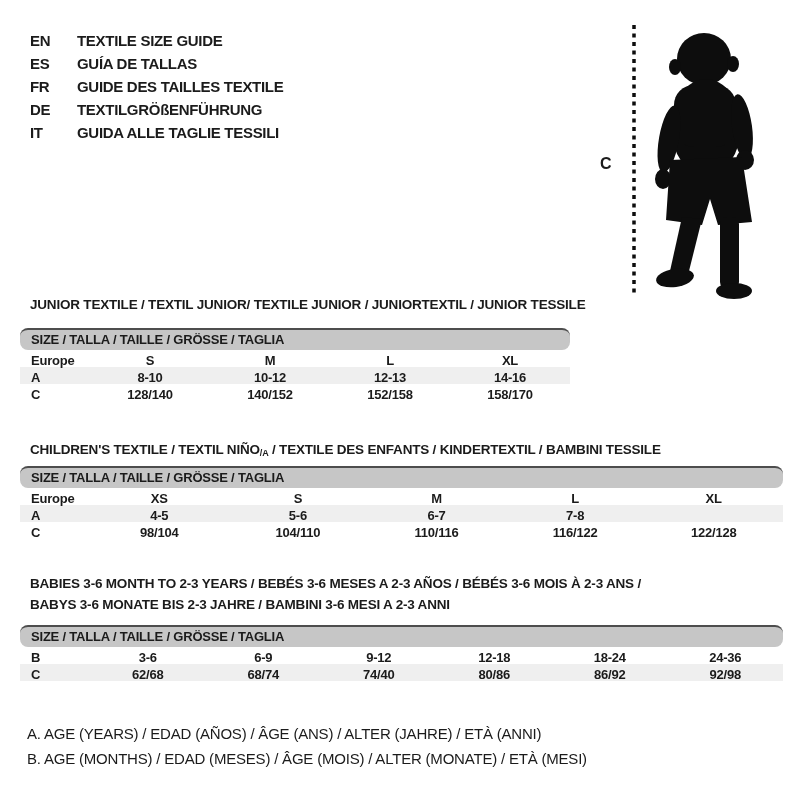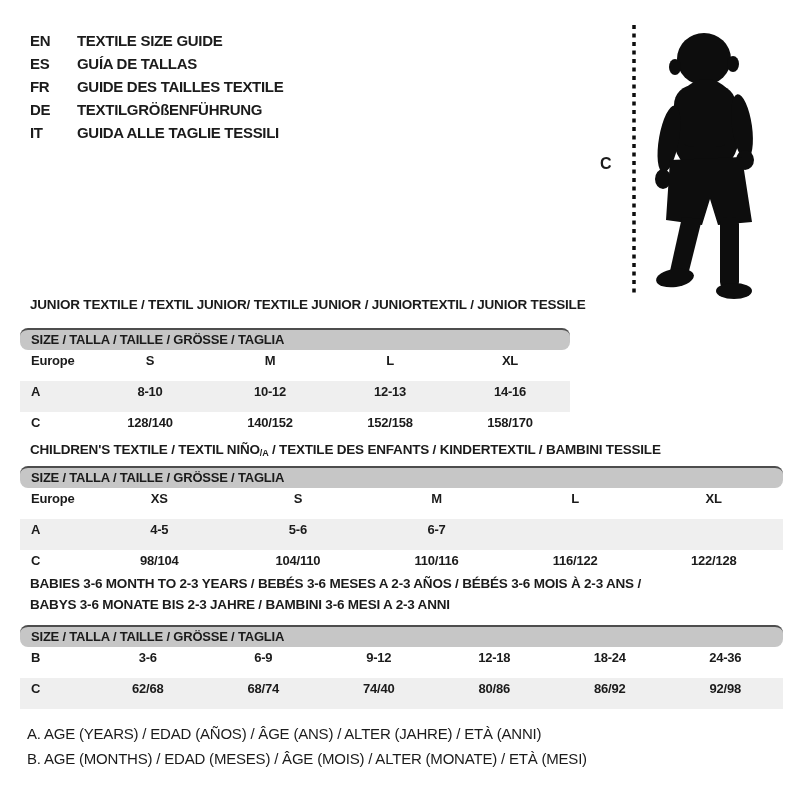--- a/index.html
+++ b/index.html
@@ -40,21 +40,21 @@
 
   
   .size-table { position: absolute; left: 20px; }
   .size-table .bar {
     background: #c6c6c6;
     border-top: 2px solid #4d4d4d;
     height: 22px; line-height: 20px;
     padding-left: 11px;
     font-weight: bold; font-size: 13px; letter-spacing: -0.2px; border-radius: 8px;
   }
-  .trow { display: grid; height: 31px; }
+  .trow { display: grid; height: 17px; }
   .junior .trow   { grid-template-columns: 70px repeat(4, 1fr); }
   .children .trow { grid-template-columns: 70px repeat(5, 1fr); }
   .babies .trow   { grid-template-columns: 70px repeat(6, 1fr); }
   .trow.shaded { background: #efefef; }
   .cell {
     font-weight: bold; font-size: 13px; letter-spacing: -0.2px;
     text-align: center; line-height: 21px;
   }
   .cell.rowlabel { text-align: left; padding-left: 11px; }
   .junior   { width: 550px; }
@@ -161,20 +161,21 @@
       <div class="cell">S</div>
       <div class="cell">M</div>
       <div class="cell">L</div>
       <div class="cell">XL</div>
     </div>
     <div class="trow shaded">
       <div class="cell rowlabel">A</div>
       <div class="cell">4-5</div>
       <div class="cell">5-6</div>
       <div class="cell">6-7</div>
+      <div class="cell">7-8</div>
     </div>
     <div class="trow">
       <div class="cell rowlabel">C</div>
       <div class="cell">98/104</div>
       <div class="cell">104/110</div>
       <div class="cell">110/116</div>
       <div class="cell">116/122</div>
       <div class="cell">122/128</div>
     </div>
   </div>

